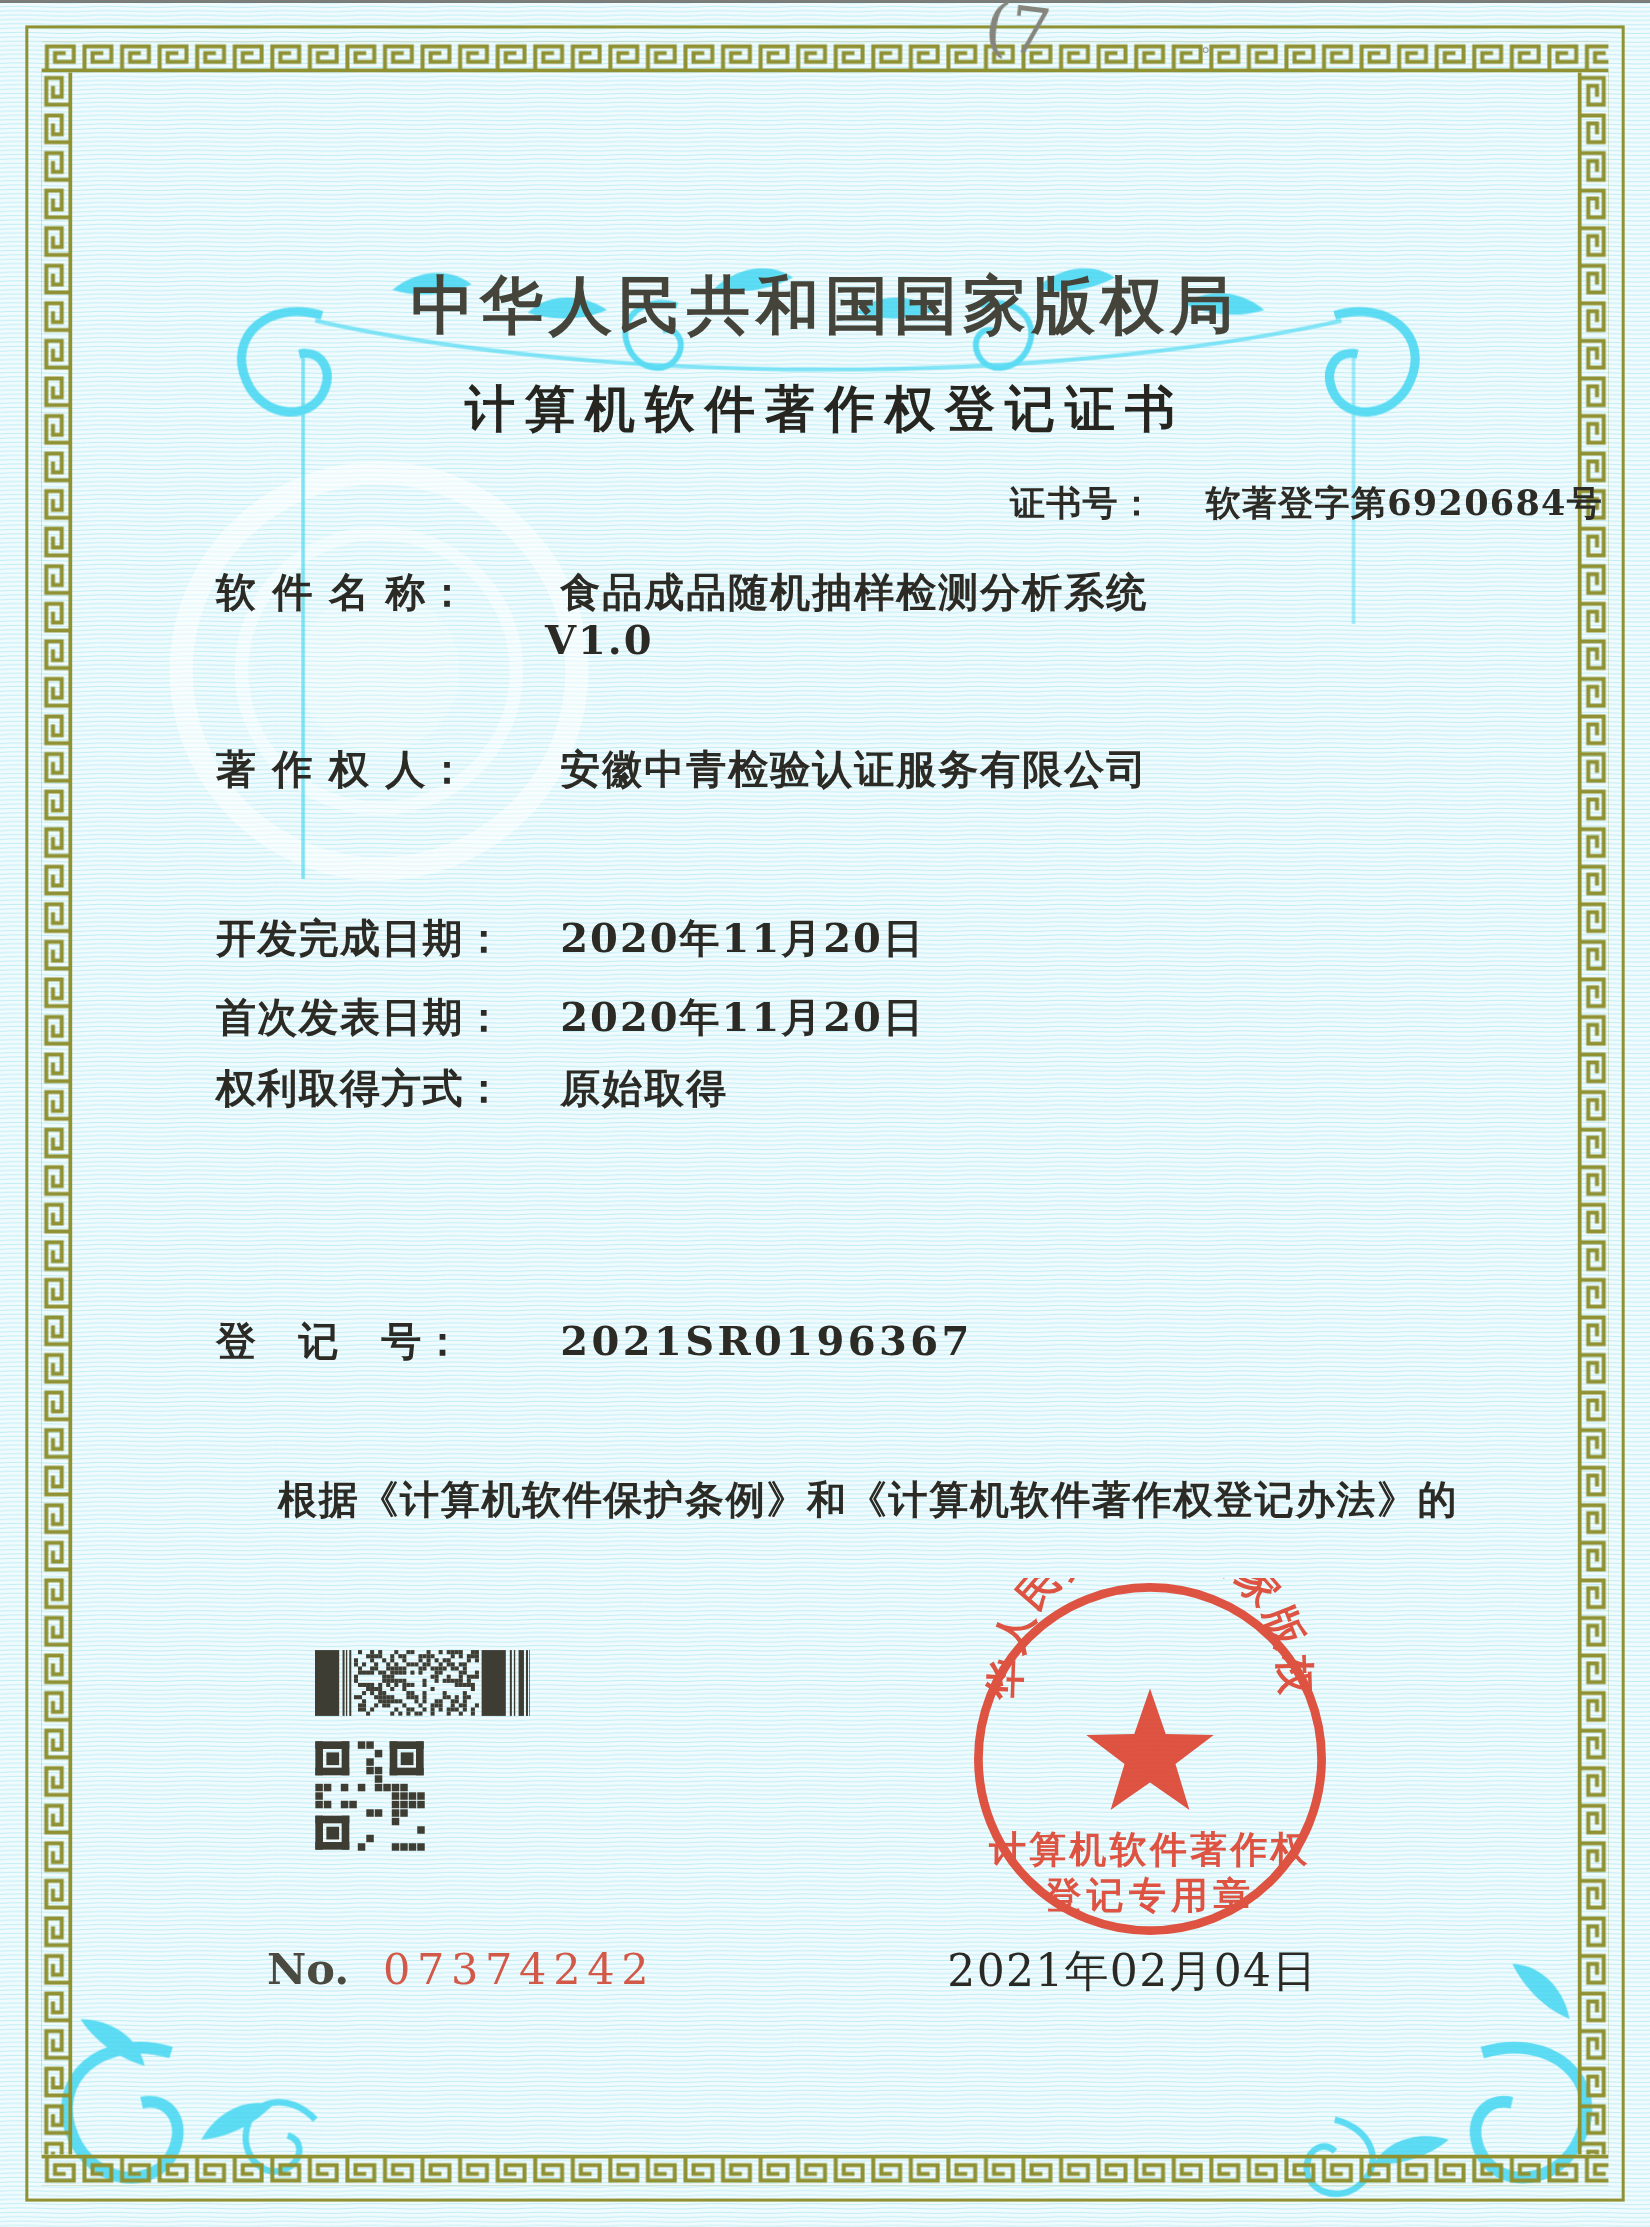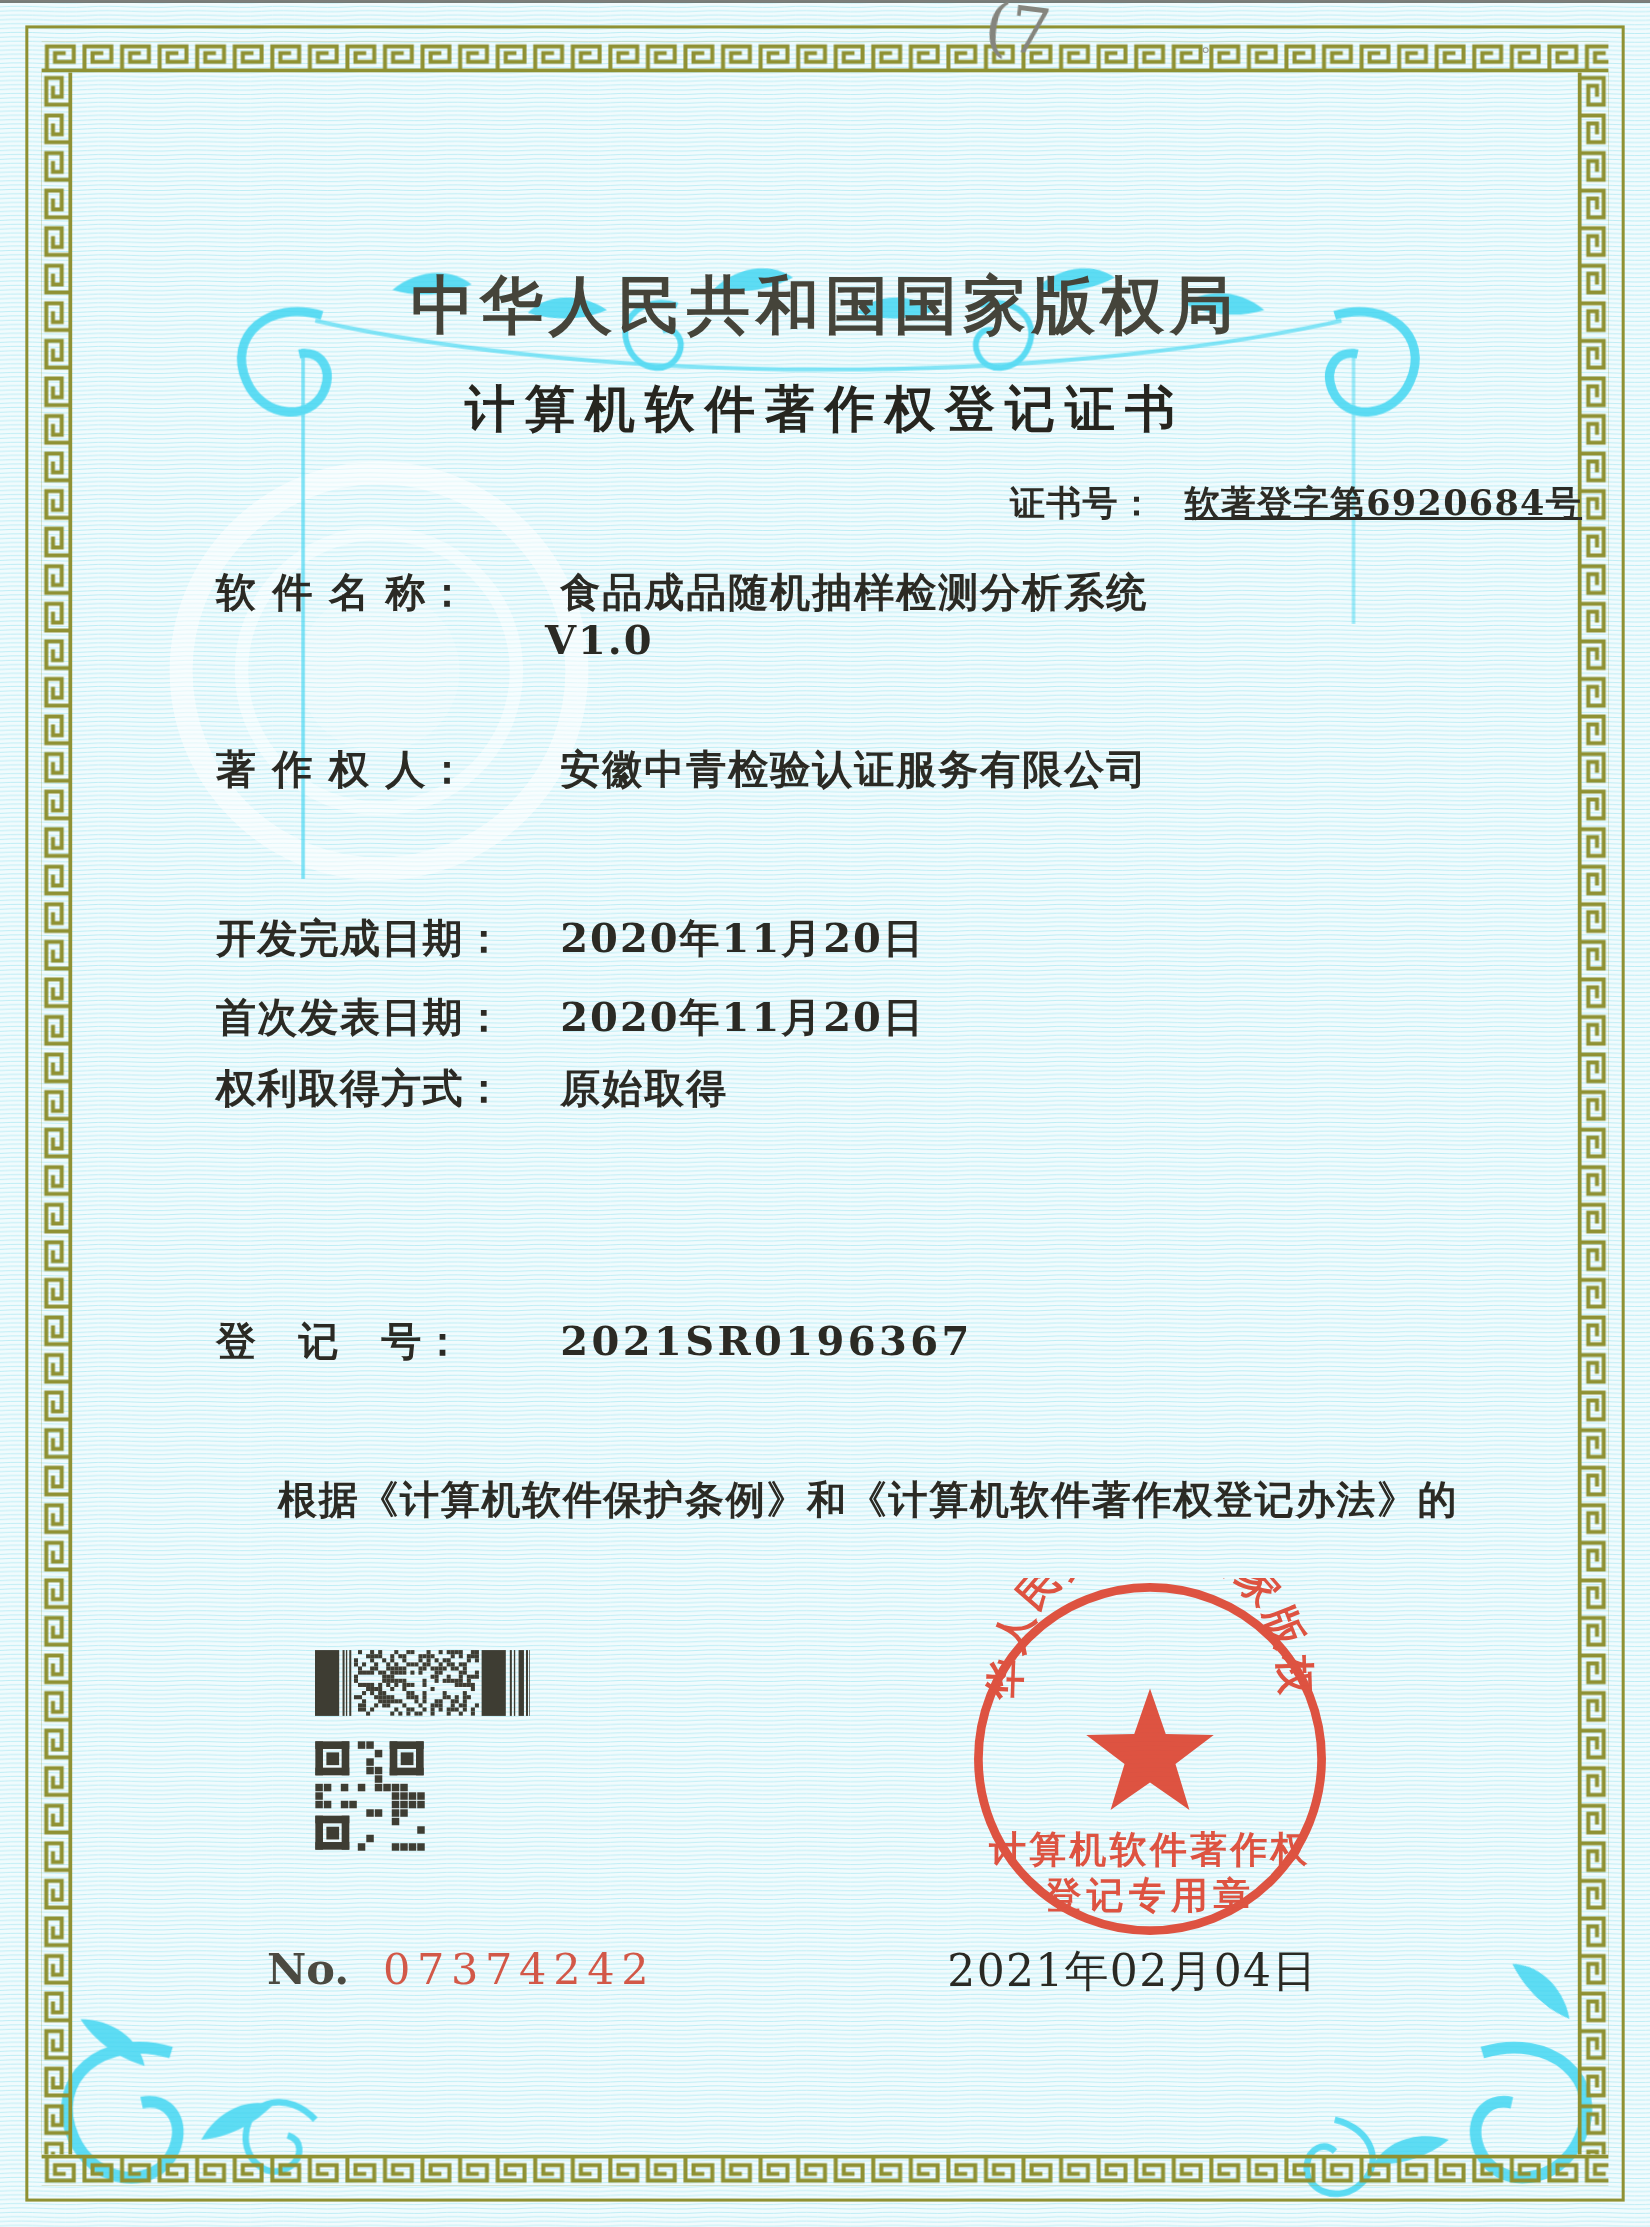--- a/index.html
+++ b/index.html
@@ -15,21 +15,21 @@
   .abs{position:absolute;}
   .title{
     left:0;right:0;top:263px;text-align:center;
     font-size:63px;font-weight:700;letter-spacing:6px;color:#45443a;
   }
   .subtitle{
     left:0;right:0;top:376px;text-align:center;
     font-size:50px;font-weight:700;letter-spacing:10px;color:#26251f;
   }
   .certno{left:1010px;top:480px;font-size:35px;font-weight:700;color:#2c2b25;letter-spacing:1.3px;}
-  .certno .val{margin-left:16px;text-decoration:underline;}
+  .certno .val{margin-left:37px;}
   .row{left:216px;font-size:40px;font-weight:700;color:#2b2a24;letter-spacing:1.3px;white-space:nowrap;}
   .row .lbl{display:inline-block;min-width:299px;}
   .row .val{margin-left:30px;letter-spacing:2px;}
   .v2line{left:545px;font-size:40px;font-weight:700;color:#2b2a24;letter-spacing:2px;}
   .para{font-size:39px;font-weight:700;color:#2b2a24;letter-spacing:1.7px;white-space:nowrap;}
   .noline{left:267px;top:1944px;font-size:43px;white-space:nowrap;}
   .noline .prefix{color:#4b4a41;font-weight:700;}
   .noline .num{color:#d25848;letter-spacing:6.7px;margin-left:20px;font-weight:400;}
   .sealdate{left:918px;top:1942px;width:429px;text-align:center;font-size:44px;font-weight:400;color:#2a2923;letter-spacing:1.3px;}
   .pencil{left:985px;top:-8px;font-size:64px;color:#85857e;transform:rotate(7deg);font-weight:400;}

